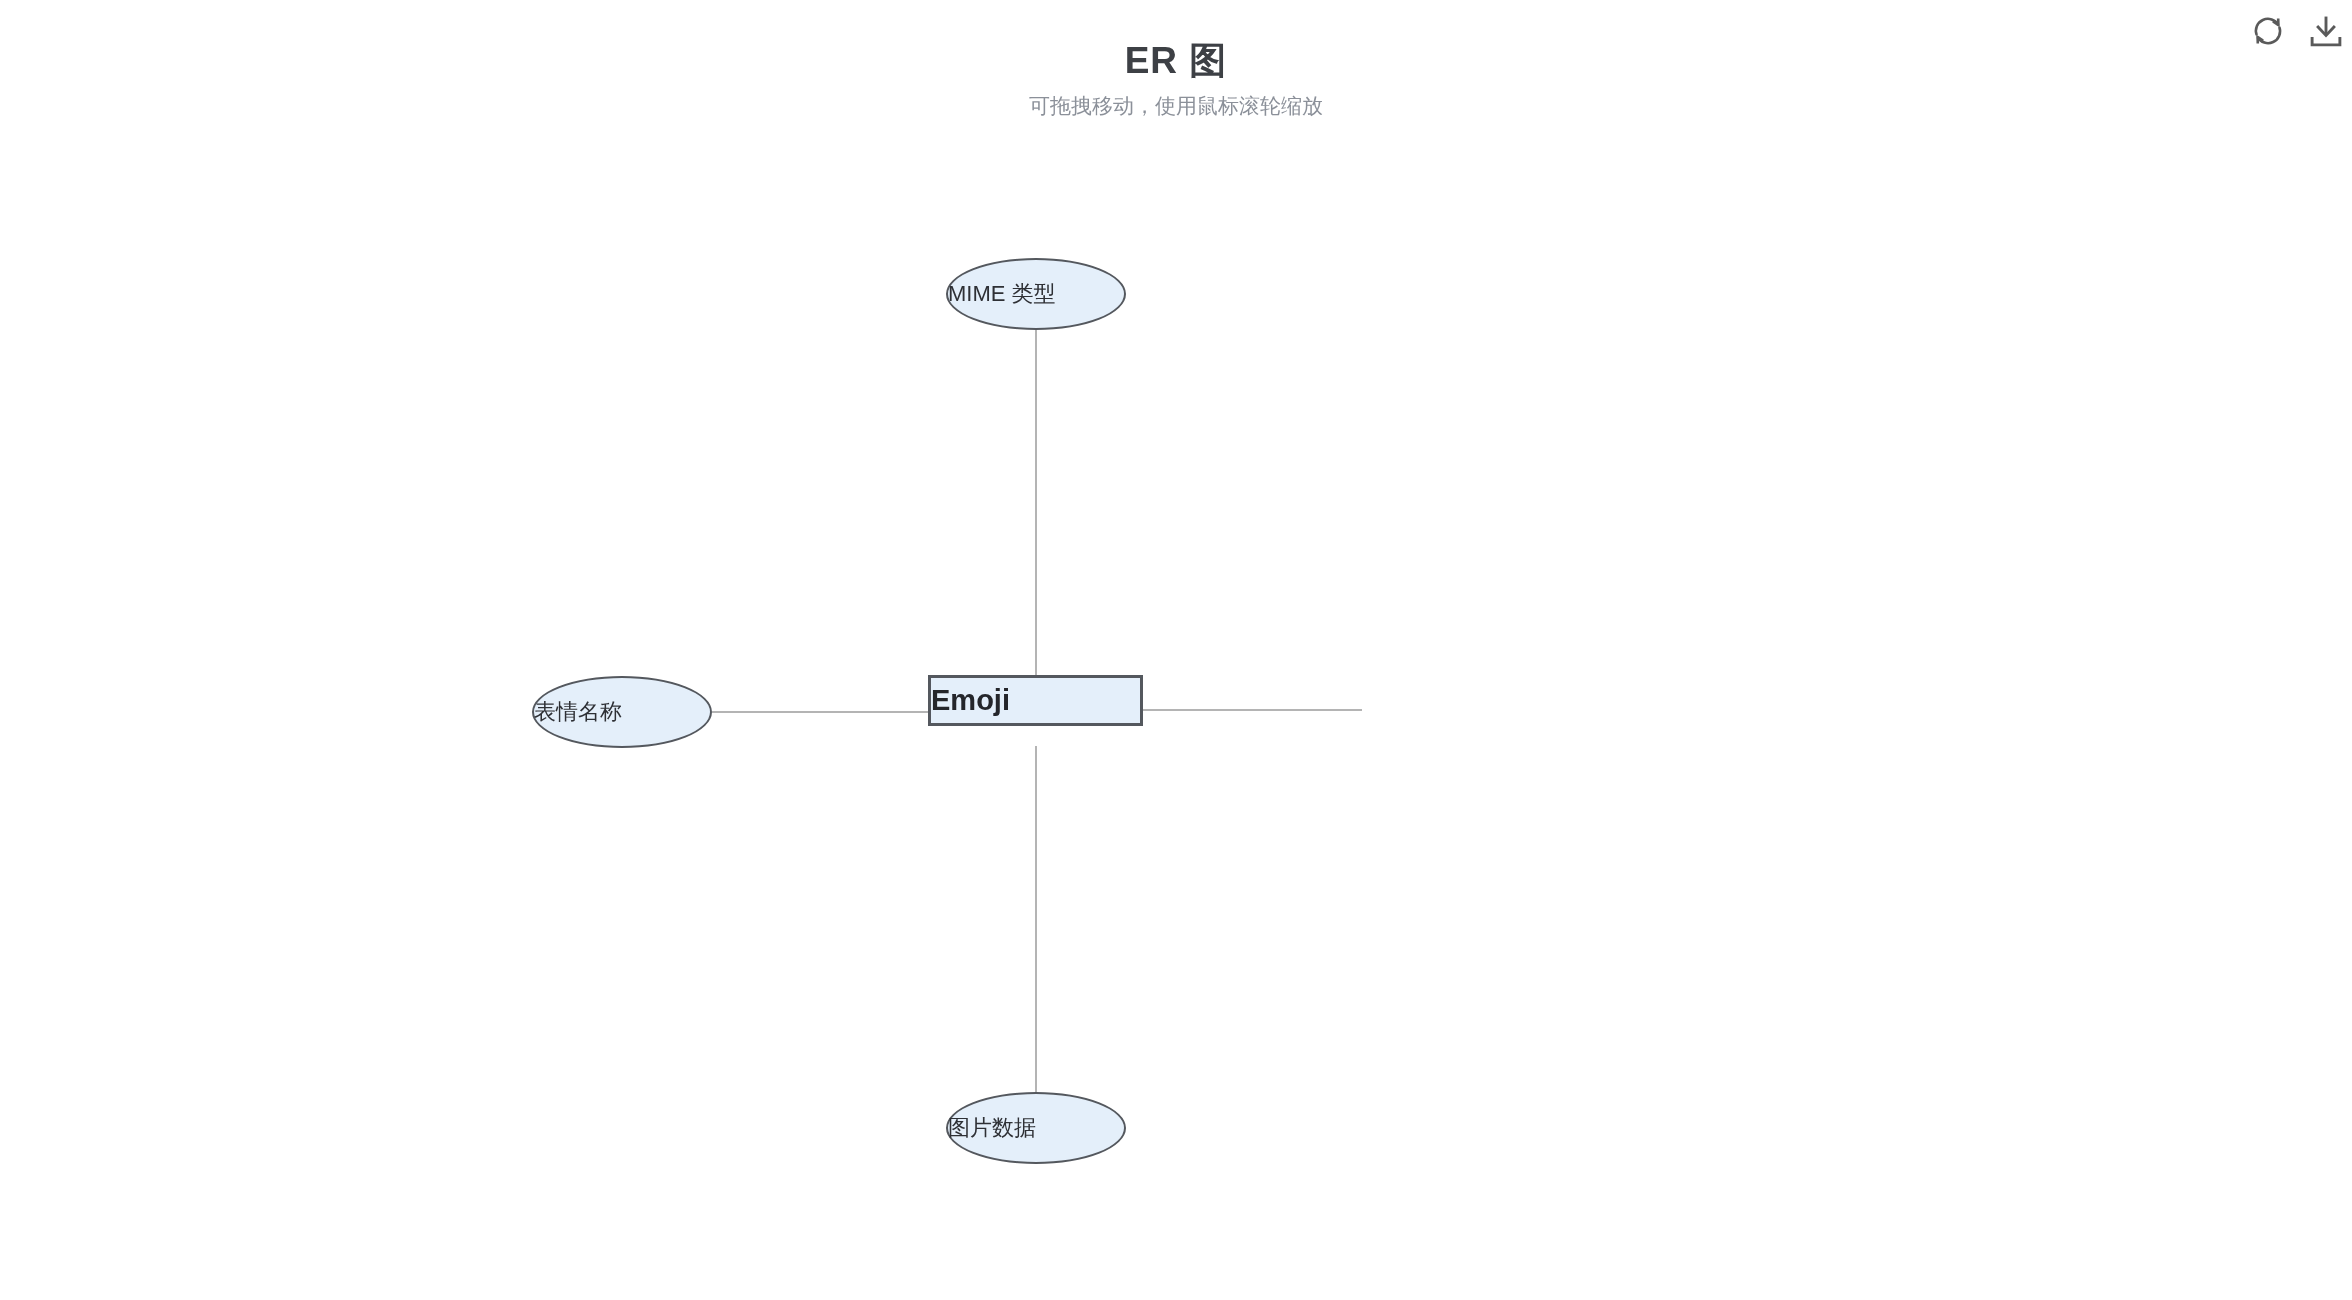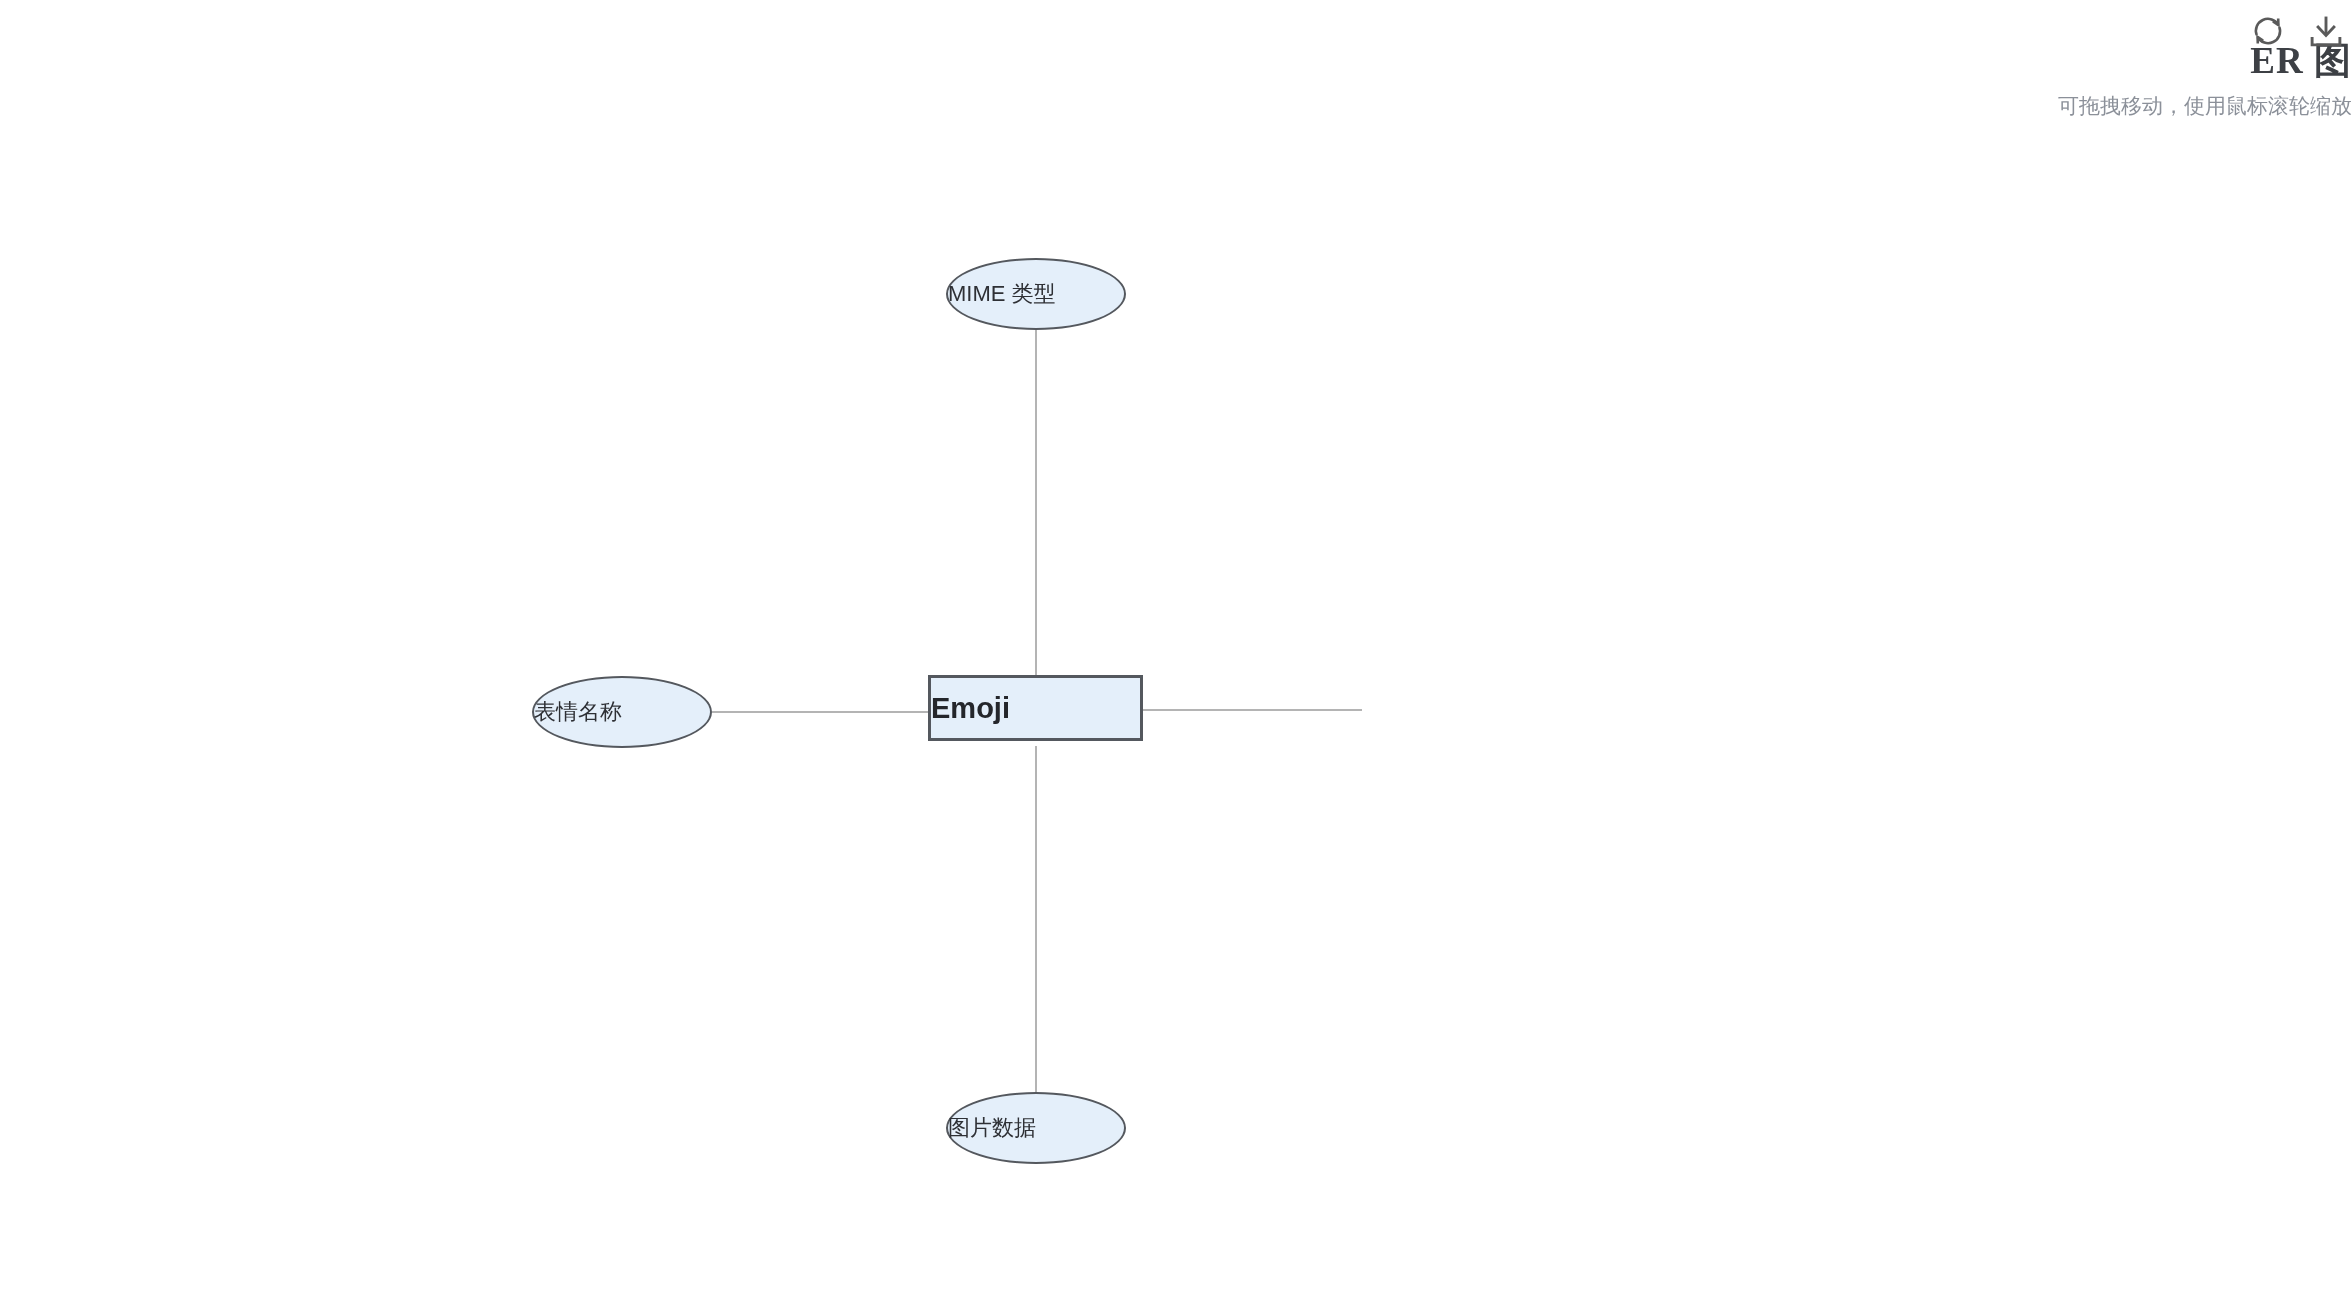--- a/index.html
+++ b/index.html
@@ -8,25 +8,24 @@
     background: #ffffff;
     overflow: hidden;
     font-family: "Liberation Sans", "DejaVu Sans", sans-serif;
     position: relative;
   }
 
   
   .header {
     position: absolute;
     top: 0; left: 0; right: 0;
-    text-align: right;
+    text-align: center;
     padding-top: 36px;
     z-index: 3;
     pointer-events: none;
-    font-family: Liberation Serif, serif;
   }
   .page-title {
     font-size: 37px;
     font-weight: 700;
     color: #3d4045;
     letter-spacing: 1px;
   }
   .page-subtitle {
     margin-top: 6px;
     font-size: 21px;
@@ -81,21 +80,21 @@
     align-items: center;
     justify-content: flex-start;
     background: #e4effa;
     color: #2e3035;
     z-index: 2;
     cursor: move;
     user-select: none;
   }
   .entity {
     left: 928px; top: 675px;
-    width: 215px; height: 66px;
+    width: 215px; height: 51px;
     border: 3px solid #54585e;
     font-size: 29px;
     font-weight: 700;
     color: #24262b;
   }
   .ellipse {
     width: 180px; height: 72px;
     border: 2px solid #54585e;
     border-radius: 50%;
     font-size: 22px;

